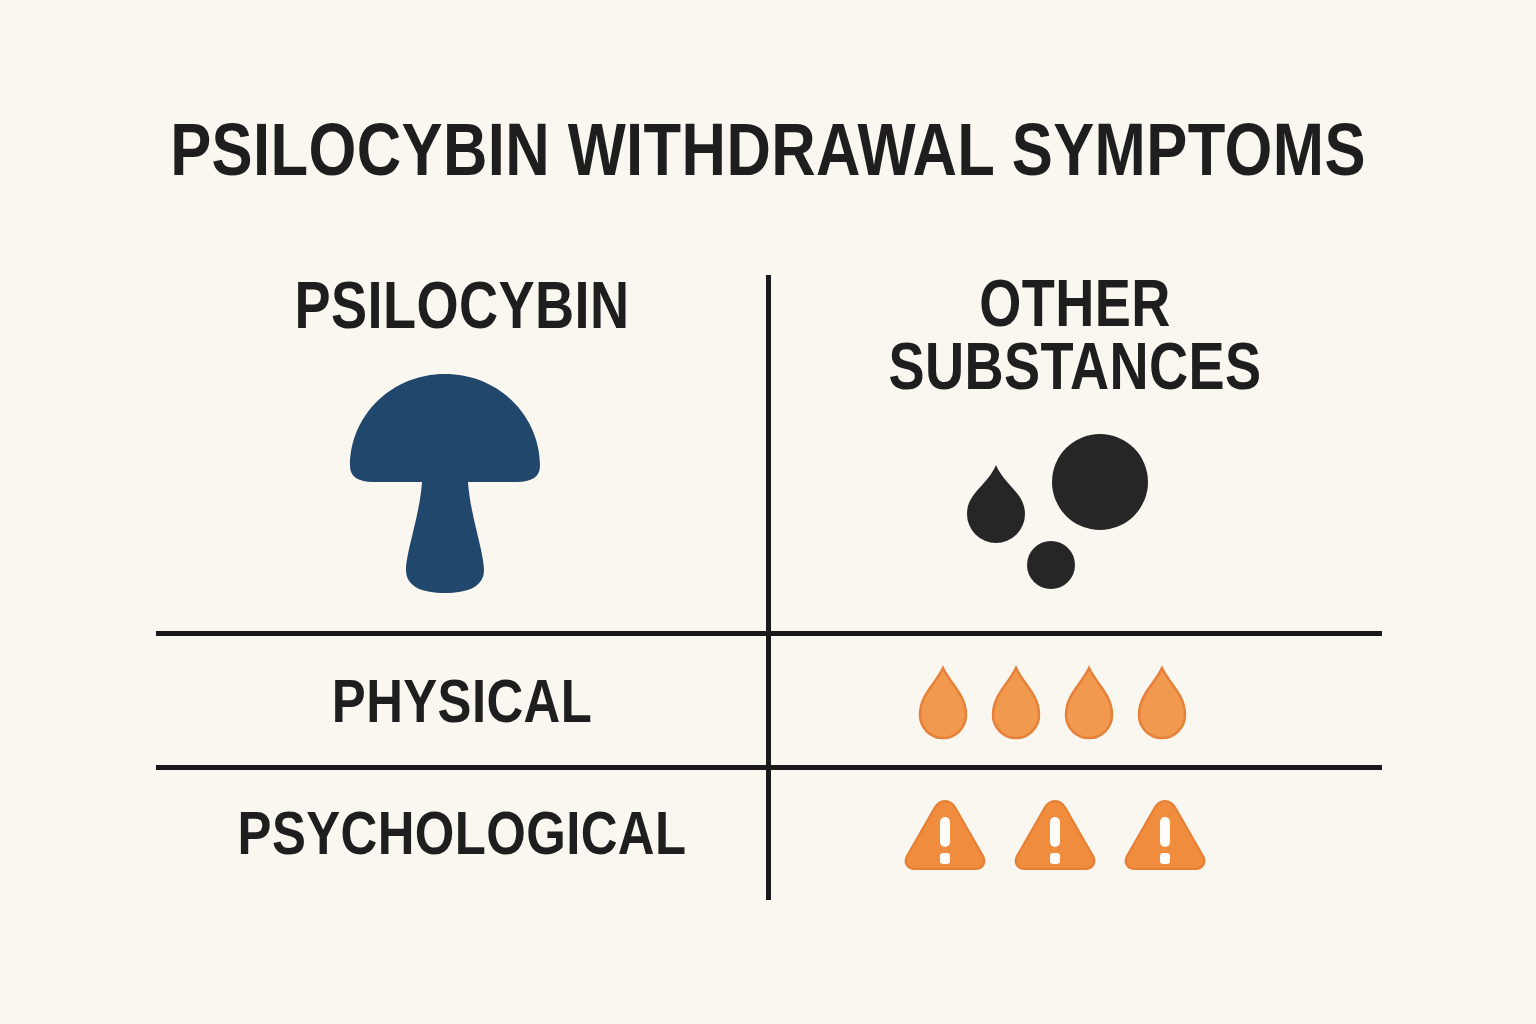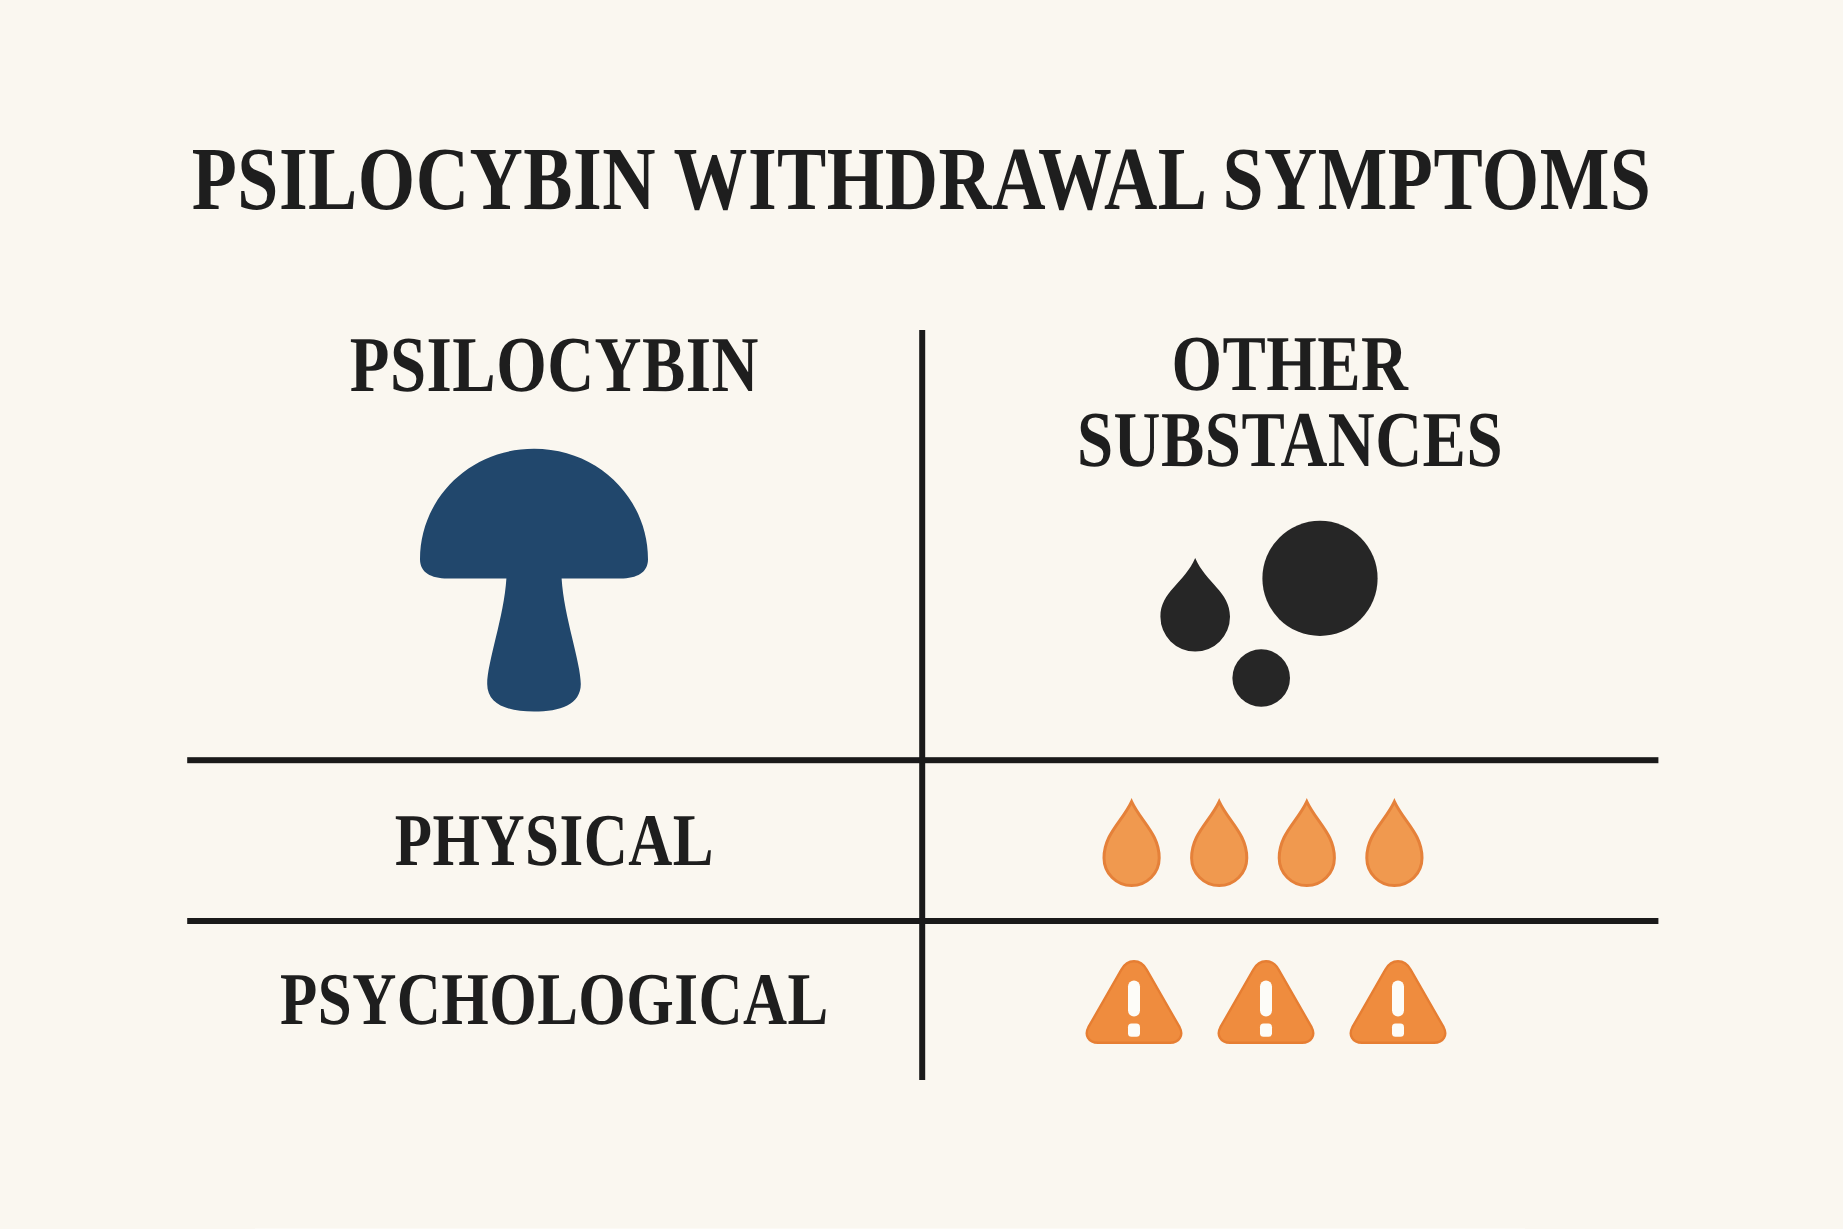--- a/index.html
+++ b/index.html
@@ -1,21 +1,21 @@
 <!DOCTYPE html>
 <html><head>
 <meta charset="utf-8">
 <style>
   html,body{margin:0;padding:0;}
   .canvas{
     position:relative;
     width:1536px;height:1024px;
     background:#FAF7F0;
     overflow:hidden;
-    font-family:Liberation Serif, serif;
+    font-family:Liberation Sans, sans-serif;
     color:#1E1E1E;
   }
   .txt{
     position:absolute;
     font-weight:700;
     line-height:1;
     text-align:center;
     letter-spacing:0.5px;
     transform:scaleX(0.82);
     transform-origin:50% 50%;

